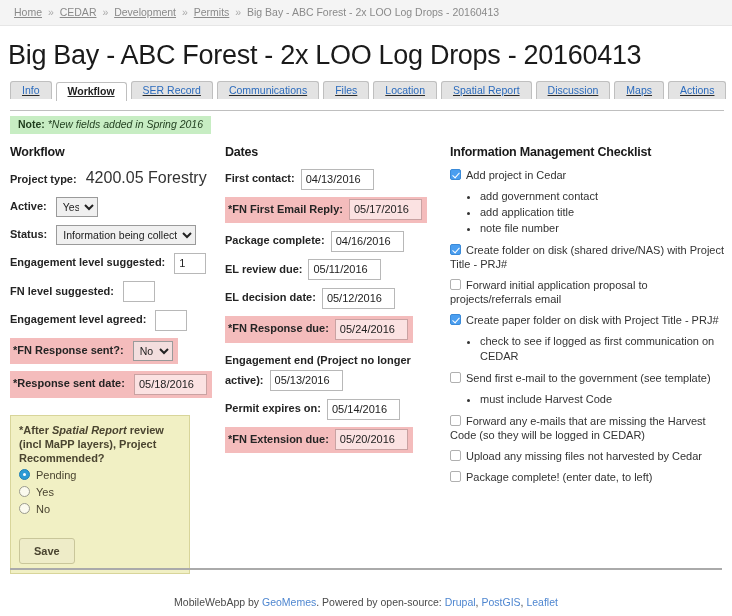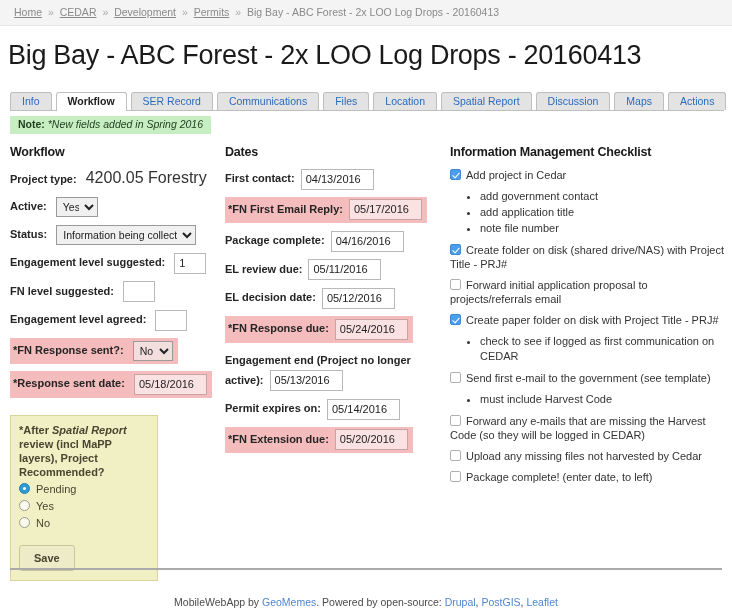--- a/index.html
+++ b/index.html
@@ -47,24 +47,25 @@
     margin: 14px 0 0 8px;
     letter-spacing: -0.3px;
     white-space: nowrap;
   }
 
   
   .tabs {
     margin: 10px 0 0 10px;
     height: 30px;
     display: flex;
-    align-items: flex-end;
+    align-items: flex-start;
     border-bottom: 1px solid #bfbfbf;
     width: 714px;
     box-sizing: border-box;
+    text-decoration: underline;
   }
   .tab {
     font-size: 10.5px;
     color: #2b6bbd;
     background: #e3e3e3;
     border: 1px solid #bfbfbf;
     border-bottom: none;
     padding: 2px 11px 3px 11px;
     margin-right: 4px;
     border-radius: 3px 3px 0 0;
@@ -166,21 +167,21 @@
     padding: 1px 2px;
   }
   select.sel-yes  { width: 42px; }
   select.sel-no   { width: 40px; background: #f3dede; }
   select.sel-status { width: 140px; }
 
   
   .recbox {
     background: #f1f0c4;
     border: 1px solid #d8d59a;
-    width: 148px;
+    width: 180px;
     padding: 7px 8px 9px 8px;
     margin-top: 10px;
     box-sizing: border-box;
   }
   .recbox .q {
     font-weight: bold;
     font-size: 11px;
     color: #4a4430;
     line-height: 14px;
     margin-bottom: 4px;
@@ -210,21 +211,21 @@
   }
   .radio.on::after {
     content: "";
     position: absolute;
     left: 3px; top: 3px;
     width: 3px; height: 3px;
     border-radius: 50%;
     background: #ffffff;
   }
   .save-btn {
-    margin-top: 11px;
+    margin-top: 18px;
     font-family: "Liberation Sans", sans-serif;
     font-size: 11px;
     font-weight: bold;
     color: #4a4430;
     background: #eeecc8;
     border: 1px solid #c9c69a;
     border-radius: 3px;
     padding: 6px 14px;
     cursor: pointer;
   }

